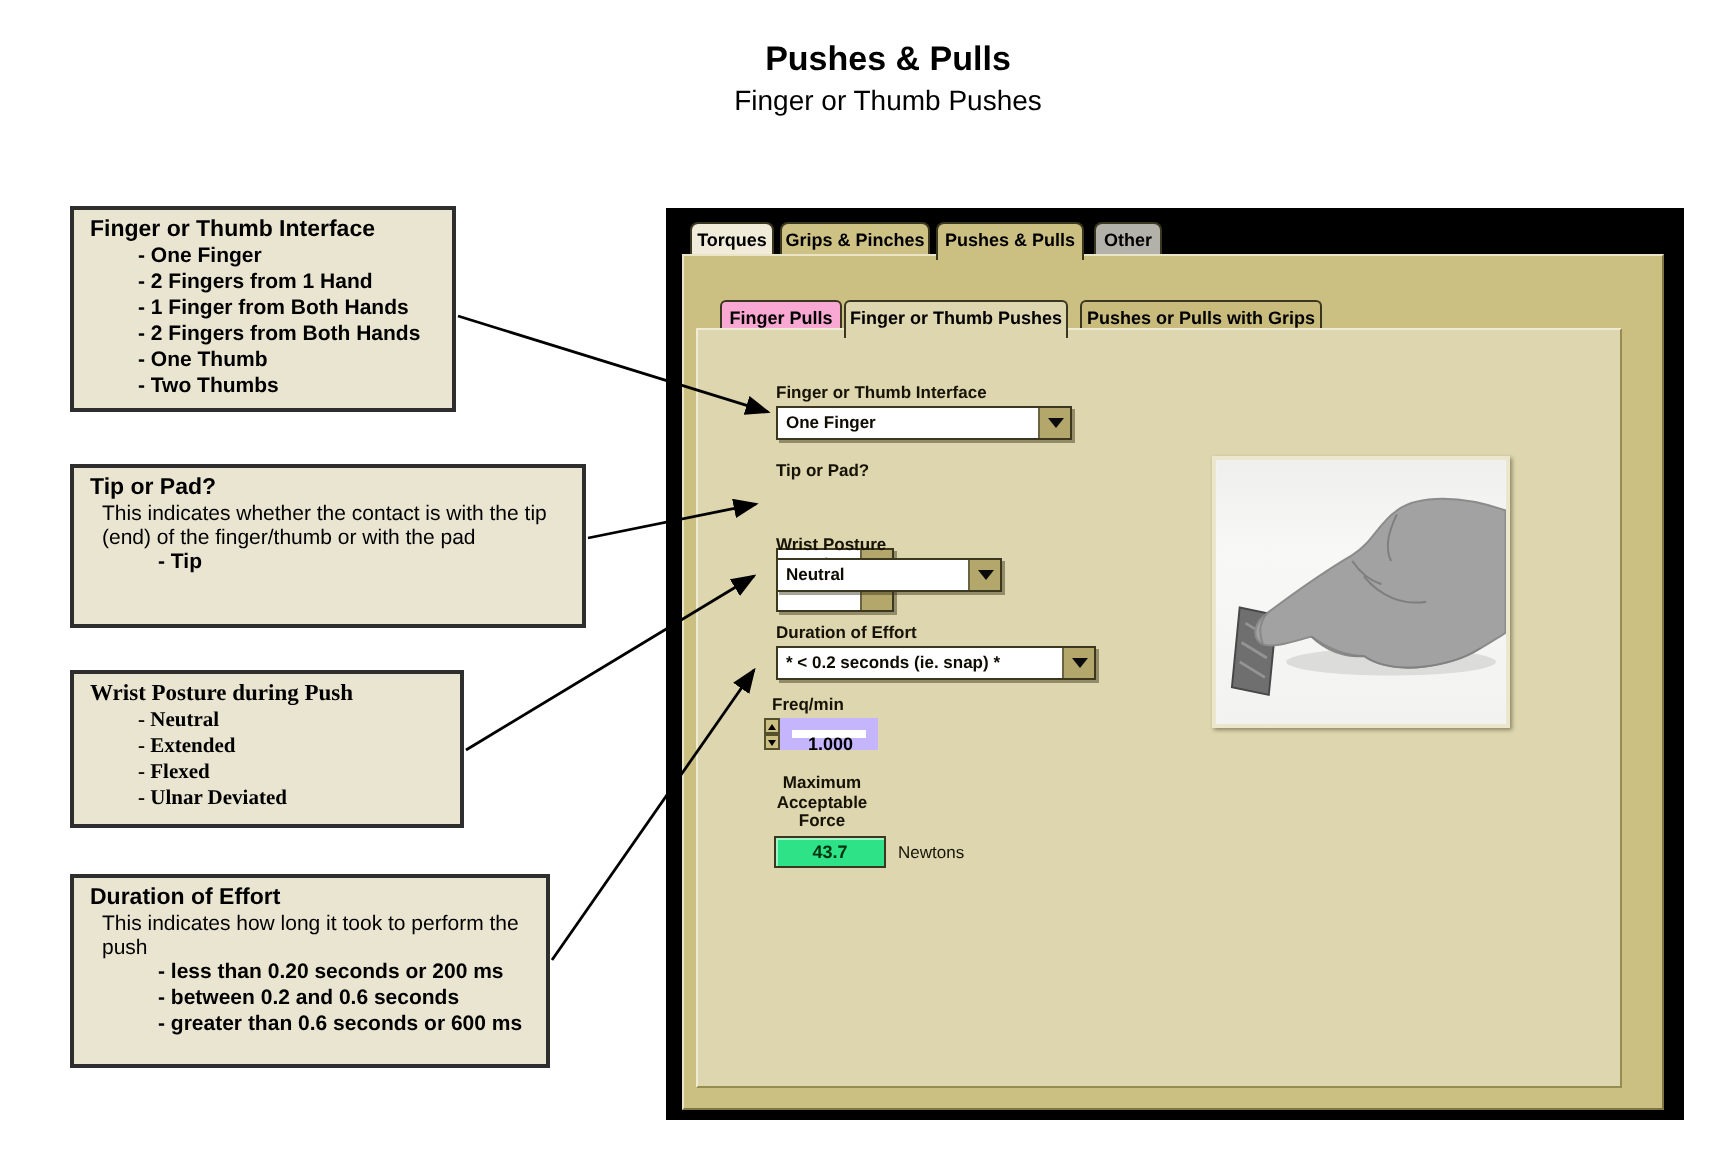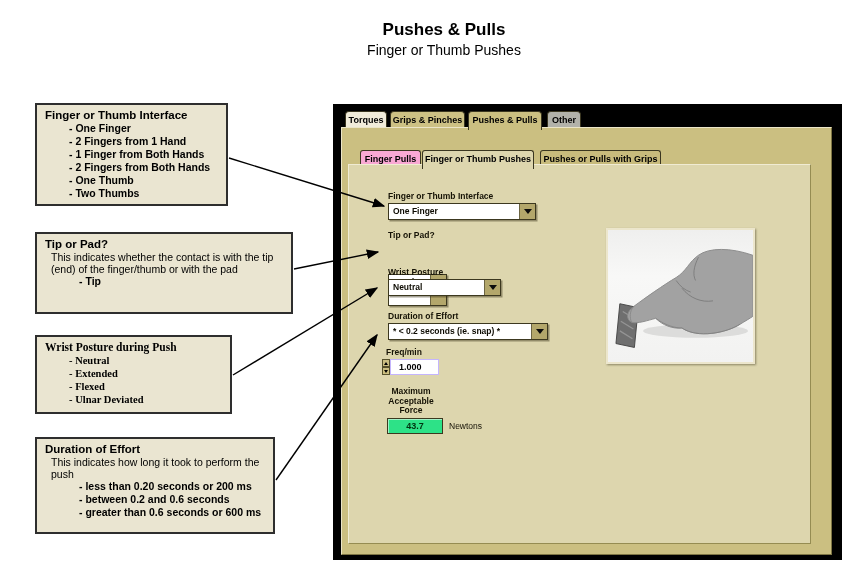--- a/index.html
+++ b/index.html
@@ -100,21 +100,21 @@
   }
   .spinner { position:absolute; display:flex; z-index:6; }
   .spin-btns { width:8px; display:flex; flex-direction:column; }
   .spin-btn {
     flex:1; background:#cbbf81; border:1px solid #55502c;
     display:flex; align-items:center; justify-content:center;
   }
   .spin-btn.up i { width:0;height:0;border-left:2.5px solid transparent;border-right:2.5px solid transparent;border-bottom:3px solid #000; }
   .spin-btn.dn i { width:0;height:0;border-left:2.5px solid transparent;border-right:2.5px solid transparent;border-top:3px solid #000; }
   .spin-field {
-    width:49px; height:16px; background:#fff; border:1px solid #c4b5fd;
+    width:49px; height:16px; background:#fff; border:6px solid #c4b5fd;
     font-size:9px; font-weight:bold; color:#000; padding:2px 0 0 8px;
   }
   .result-label {
     position:absolute; left:38px; top:283px; width:80px; text-align:center;
     font-size:8.5px; font-weight:bold; color:#161306; line-height:9.5px; z-index:6;
   }
   .result-value {
     position:absolute; left:54px; top:314px; width:56px; height:16px;
     border:1px solid #3c381f; box-shadow:inset 1px 1px 0 rgba(255,255,255,0.55);
     text-align:center; font-size:9px; font-weight:bold; color:#00320f;

